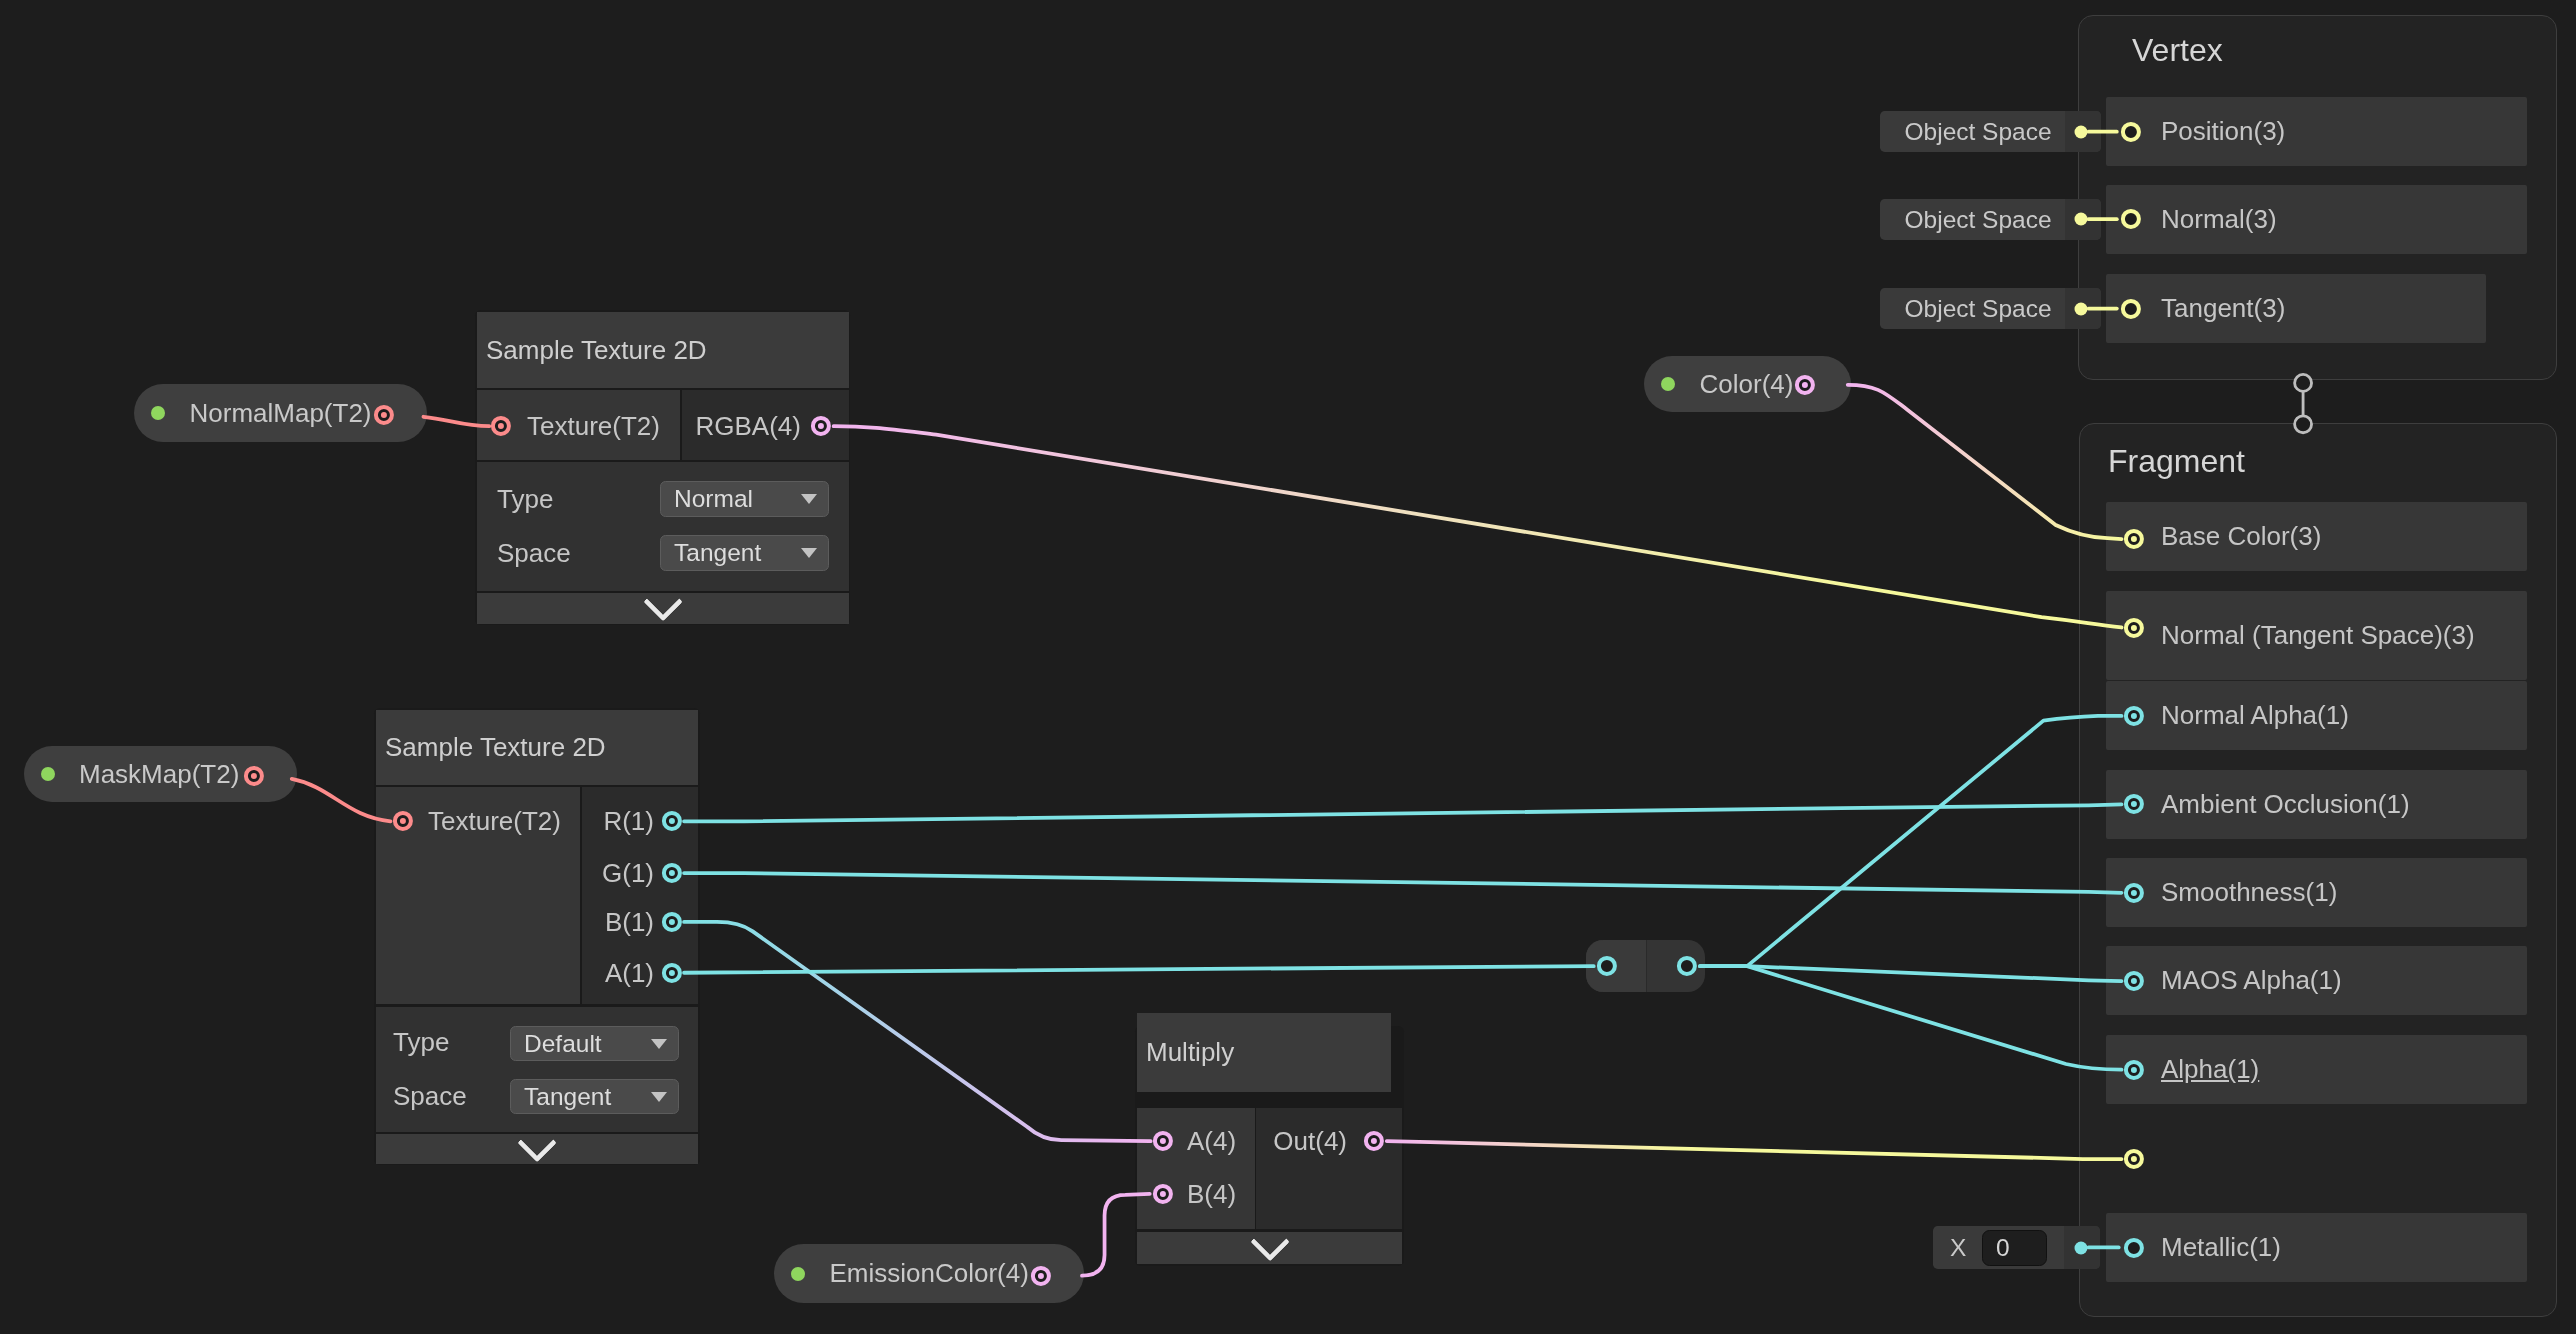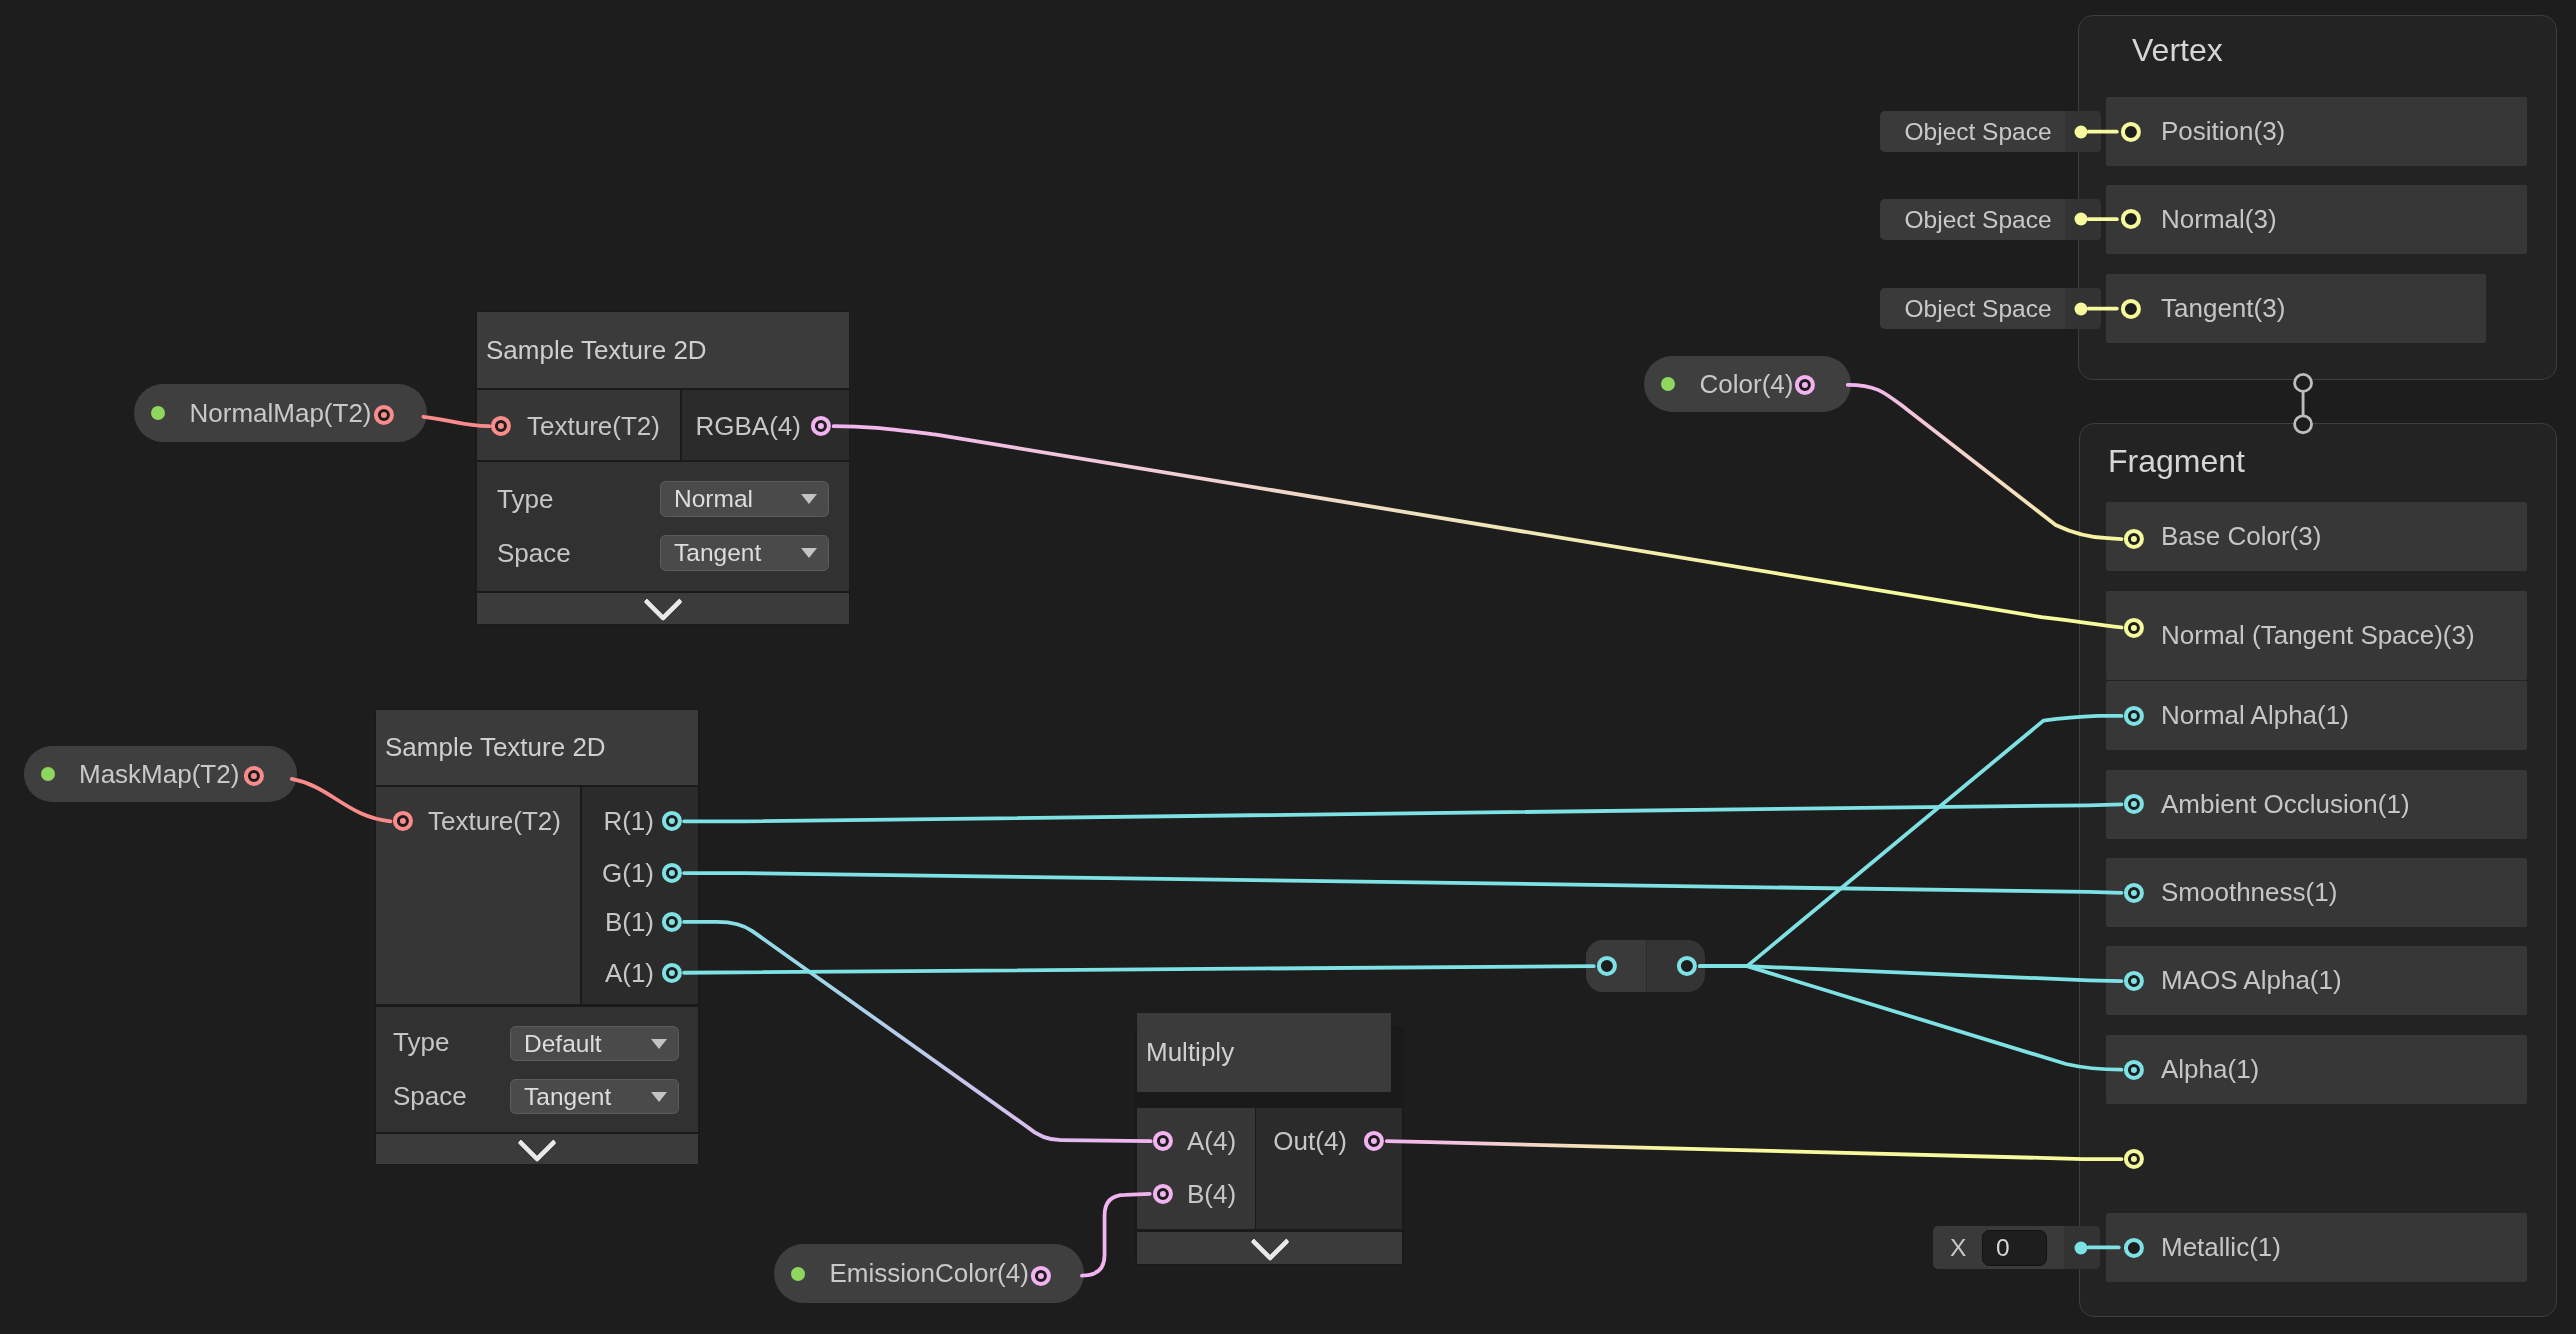--- a/index.html
+++ b/index.html
@@ -99,21 +99,21 @@
     </div>
   <div class="ctx-row" style="left:2106px;top:770px;width:421px;height:69px;">
     <span>Ambient Occlusion(1)</span>
     </div>
   <div class="ctx-row" style="left:2106px;top:858px;width:421px;height:69px;">
     <span>Smoothness(1)</span>
     </div>
   <div class="ctx-row" style="left:2106px;top:946px;width:421px;height:69px;">
     <span>MAOS Alpha(1)</span>
     </div>
-  <div class="ctx-row" style="left:2106px;top:1035px;width:421px;height:69px;">
+  <div class="ctx-row" style="left:2106px;top:1035px;width:421px;height:69px;text-decoration:underline;">
     <span>Alpha(1)</span>
     </div>
   <div class="ctx-row" style="left:2106px;top:1213px;width:421px;height:69px;">
     <span>Metallic(1)</span>
     </div>
 
   <div class="badge" style="left:1933px;top:1226px;width:167px;height:43px;padding-left:17px;">
     <span>X</span>
       <span class="notch"></span>
   </div>

